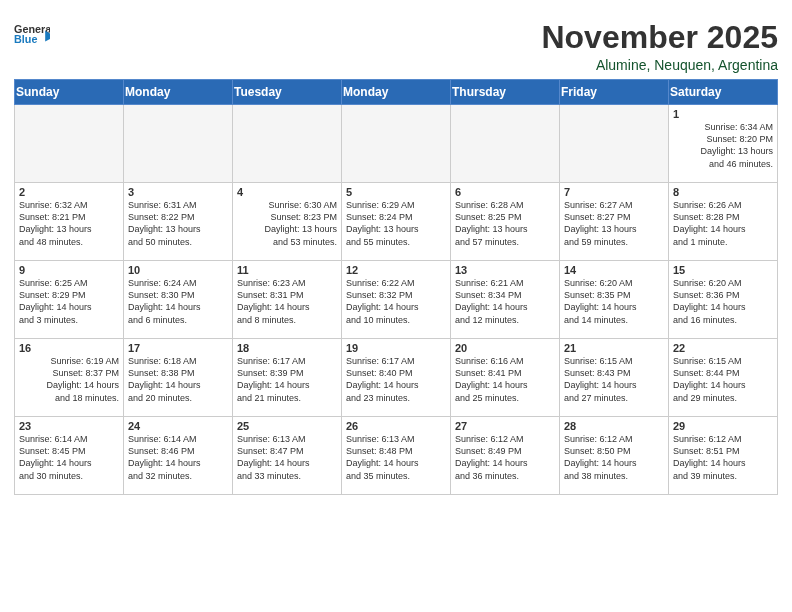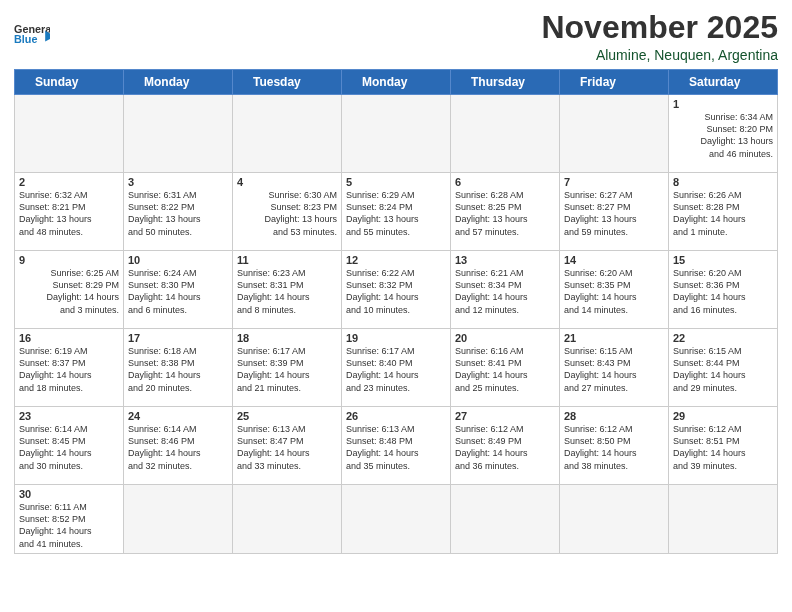--- a/index.html
+++ b/index.html
@@ -38,37 +38,38 @@
       height: 36px;
     }
     .title-block {
       text-align: right;
     }
     .month-title {
       font-size: 32px;
       font-weight: bold;
       color: #333;
       line-height: 1.1;
+      margin-top: 10px;
     }
     .location {
       font-size: 14px;
       color: #14532d;
       margin-top: 2px;
     }
     .calendar {
       width: 100%;
       border-collapse: collapse;
       table-layout: fixed;
     }
     .calendar th {
       background: #2a6ab5;
       color: #fff;
       font-size: 12px;
       font-weight: bold;
-      padding: 5px 20px;
+      padding: 5px 1px;
       text-align: left;
       border: 1px solid #5588cc;
     }
     .calendar td {
       border: 1px solid #ccc;
       vertical-align: top;
       padding: 3px 4px;
       font-size: 9.5px;
       color: #333;
       height: 78px;
@@ -187,21 +188,21 @@
             <span class="day-num">8</span>
             <div class="day-info" style="white-space: pre-line;">Sunrise: 6:26 AM
 Sunset: 8:28 PM
 Daylight: 14 hours
 and 1 minute.</div>
           </td>
         </tr>
         <tr>
           <td>
             <span class="day-num">9</span>
-            <div class="day-info" style="white-space: pre-line; text-align: right;">Sunrise: 6:25 AM
+            <div class="day-info" style="white-space: pre-line;">Sunrise: 6:25 AM
 Sunset: 8:29 PM
 Daylight: 14 hours
 and 3 minutes.</div>
           </td>
           <td>
             <span class="day-num">10</span>
             <div class="day-info" style="white-space: pre-line;">Sunrise: 6:24 AM
 Sunset: 8:30 PM
 Daylight: 14 hours
 and 6 minutes.</div>
@@ -238,21 +239,21 @@
             <span class="day-num">15</span>
             <div class="day-info" style="white-space: pre-line;">Sunrise: 6:20 AM
 Sunset: 8:36 PM
 Daylight: 14 hours
 and 16 minutes.</div>
           </td>
         </tr>
         <tr>
           <td>
             <span class="day-num">16</span>
-            <div class="day-info" style="white-space: pre-line;">Sunrise: 6:19 AM
+            <div class="day-info" style="white-space: pre-line; text-align: right;">Sunrise: 6:19 AM
 Sunset: 8:37 PM
 Daylight: 14 hours
 and 18 minutes.</div>
           </td>
           <td>
             <span class="day-num">17</span>
             <div class="day-info" style="white-space: pre-line;">Sunrise: 6:18 AM
 Sunset: 8:38 PM
 Daylight: 14 hours
 and 20 minutes.</div>
@@ -336,31 +337,16 @@
 Daylight: 14 hours
 and 38 minutes.</div>
           </td>
           <td>
             <span class="day-num">29</span>
             <div class="day-info" style="white-space: pre-line;">Sunrise: 6:12 AM
 Sunset: 8:51 PM
 Daylight: 14 hours
 and 39 minutes.</div>
           </td>
-        </tr>
-        <tr class="last-row">
-          <td>
-            <span class="day-num">30</span>
-            <div class="day-info" style="white-space: pre-line;">Sunrise: 6:11 AM
-Sunset: 8:52 PM
-Daylight: 14 hours
-and 41 minutes.</div>
-          </td>
-          <td class="empty"></td>
-          <td class="empty"></td>
-          <td class="empty"></td>
-          <td class="empty"></td>
-          <td class="empty"></td>
-          <td class="empty"></td>
         </tr>
       </tbody>
   </table>
 </div>
 
 </body></html>

